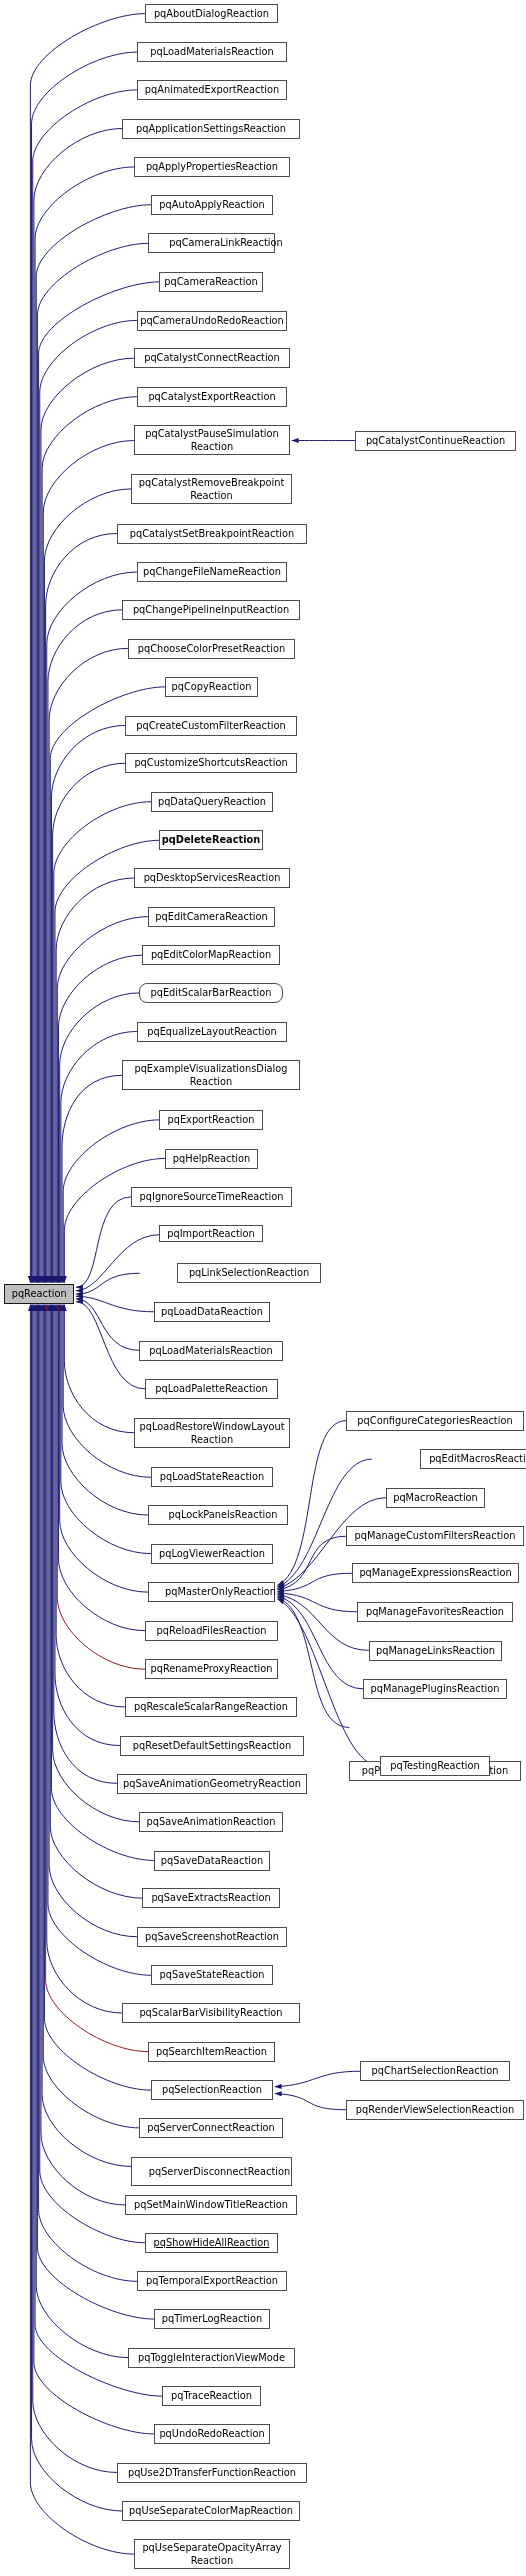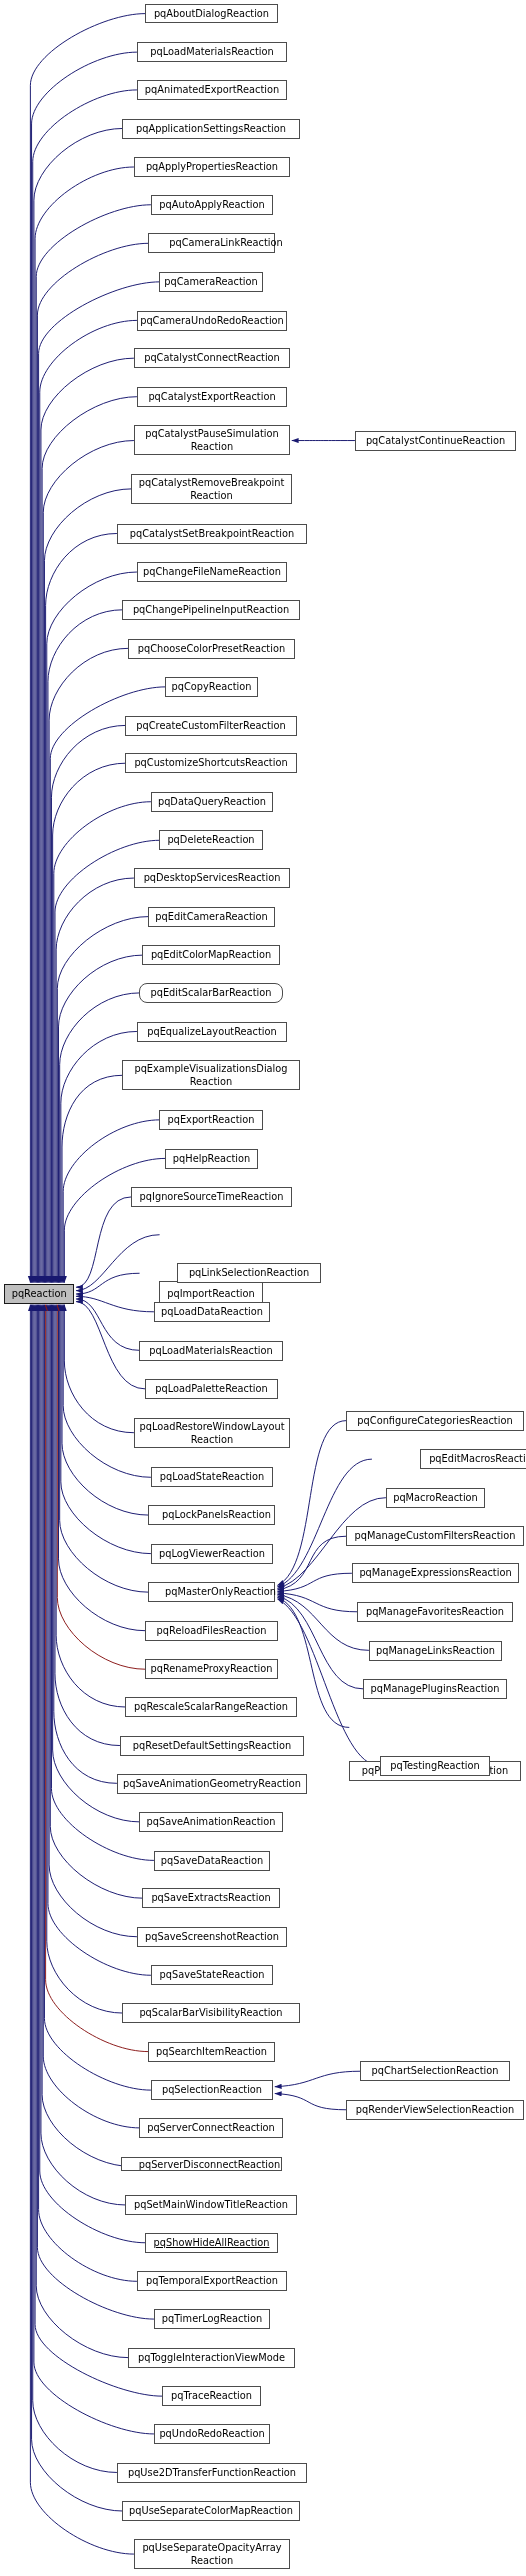--- a/index.html
+++ b/index.html
@@ -190,21 +190,21 @@
       </div>
       <div class="node" style="left: 125px; top: 716px; width: 172px; height: 19.6px;">
         <span>pqCreateCustomFilterReaction</span>
       </div>
       <div class="node" style="left: 125px; top: 753px; width: 172px; height: 19.6px;">
         <span>pqCustomizeShortcutsReaction</span>
       </div>
       <div class="node" style="left: 151px; top: 792px; width: 122px; height: 19.6px;">
         <span>pqDataQueryReaction</span>
       </div>
-      <div class="node" style="left: 159px; top: 830px; width: 104px; height: 19.6px;">
+      <div class="node" style="left: 159px; top: 830px; width: 104px; height: 19.6px; font-weight: bold;">
         <span>pqDeleteReaction</span>
       </div>
       <div class="node" style="left: 134px; top: 868px; width: 156px; height: 19.6px;">
         <span>pqDesktopServicesReaction</span>
       </div>
       <div class="node" style="left: 148px; top: 907px; width: 127px; height: 19.6px;">
         <span>pqEditCameraReaction</span>
       </div>
       <div class="node" style="left: 142px; top: 945px; width: 138px; height: 19.6px;">
         <span>pqEditColorMapReaction</span>
@@ -221,21 +221,21 @@
       </div>
       <div class="node" style="left: 159px; top: 1110px; width: 104px; height: 19.6px;">
         <span>pqExportReaction</span>
       </div>
       <div class="node" style="left: 165px; top: 1149px; width: 93px; height: 19.6px;">
         <span>pqHelpReaction</span>
       </div>
       <div class="node" style="left: 131px; top: 1187px; width: 161px; height: 19.6px;">
         <span>pqIgnoreSourceTimeReaction</span>
       </div>
-      <div class="node" style="left: 159px; top: 1281px; width: 104px; height: 25px;">
+      <div class="node" style="left: 159px; top: 1225px; width: 104px; height: 17px;">
         <span>pqImportReaction</span>
       </div>
       <div class="node" style="left: 139px; top: 1263px; width: 144px; height: 19.6px; margin-left: 38px;">
         <span>pqLinkSelectionReaction</span>
       </div>
       <div class="node" style="left: 154px; top: 1302px; width: 116px; height: 19.6px;">
         <span>pqLoadDataReaction</span>
       </div>
       <div class="node" style="left: 139px; top: 1341px; width: 144px; height: 19.6px;">
         <span>pqLoadMaterialsReaction</span>
@@ -243,21 +243,21 @@
       <div class="node" style="left: 145px; top: 1379px; width: 133px; height: 19.6px;">
         <span>pqLoadPaletteReaction</span>
       </div>
       <div class="node" style="left: 134px; top: 1418px; width: 156px; height: 30px;">
         <span>pqLoadRestoreWindowLayout</span>
         <span>Reaction</span>
       </div>
       <div class="node" style="left: 151px; top: 1467px; width: 122px; height: 19.6px;">
         <span>pqLoadStateReaction</span>
       </div>
-      <div class="node" style="left: 148px; top: 1505px; width: 127px; height: 19.6px; padding-left: 10px;">
+      <div class="node" style="left: 148px; top: 1505px; width: 140px; height: 19.6px; padding-left: 10px;">
         <span>pqLockPanelsReaction</span>
       </div>
       <div class="node" style="left: 151px; top: 1544px; width: 122px; height: 19.6px;">
         <span>pqLogViewerReaction</span>
       </div>
       <div class="node" style="left: 148px; top: 1582px; width: 127px; height: 19.6px; padding-left: 18px;">
         <span>pqMasterOnlyReaction</span>
       </div>
       <div class="node" style="left: 145px; top: 1621px; width: 133px; height: 19.6px;">
         <span>pqReloadFilesReaction</span>
@@ -294,21 +294,21 @@
       </div>
       <div class="node" style="left: 148px; top: 2042px; width: 127px; height: 19.6px;">
         <span>pqSearchItemReaction</span>
       </div>
       <div class="node" style="left: 151px; top: 2080px; width: 122px; height: 19.6px;">
         <span>pqSelectionReaction</span>
       </div>
       <div class="node" style="left: 139px; top: 2118px; width: 144px; height: 19.6px;">
         <span>pqServerConnectReaction</span>
       </div>
-      <div class="node" style="left: 121px; top: 2157px; width: 161px; height: 14px; padding-left: 16px;">
+      <div class="node" style="left: 131px; top: 2157px; width: 161px; height: 29px; padding-left: 16px;">
         <span>pqServerDisconnectReaction</span>
       </div>
       <div class="node" style="left: 125px; top: 2195px; width: 172px; height: 19.6px;">
         <span>pqSetMainWindowTitleReaction</span>
       </div>
       <div class="node" style="left: 145px; top: 2233px; width: 133px; height: 19.6px; text-decoration: underline;">
         <span>pqShowHideAllReaction</span>
       </div>
       <div class="node" style="left: 137px; top: 2271px; width: 150px; height: 19.6px;">
         <span>pqTemporalExportReaction</span>

